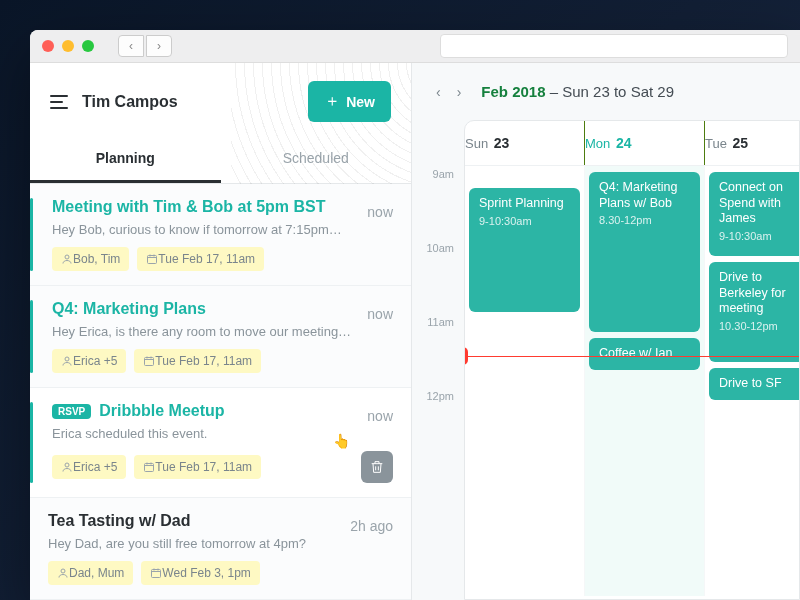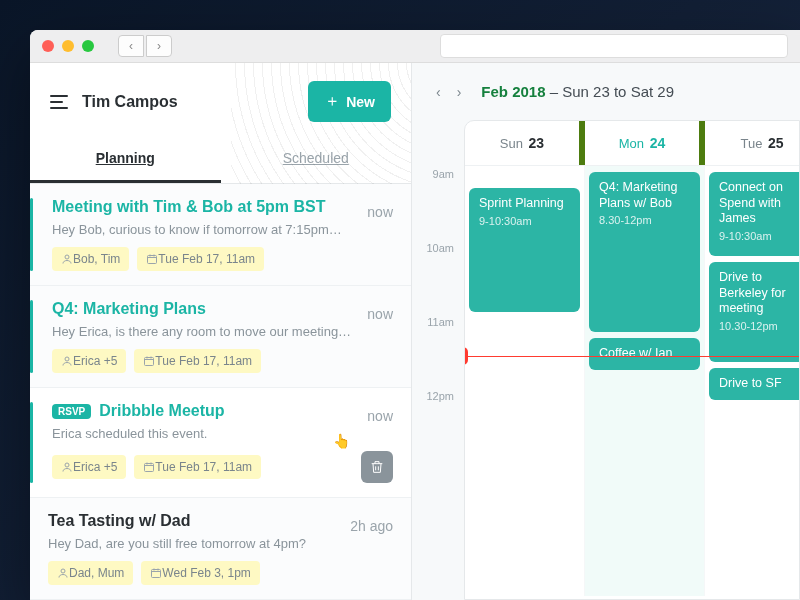--- a/index.html
+++ b/index.html
@@ -36,21 +36,21 @@
   .sidebar { width: 382px; background: #fff; border-right: 1px solid #e5e8ea; display:flex; flex-direction:column; position:relative; overflow:hidden;}
   .sb-head { padding: 18px 20px 14px 20px; display:flex; align-items:center; gap:14px; position:relative; }
   .menu-icon { width:18px; height:14px; display:flex; flex-direction:column; justify-content:space-between;}
   .menu-icon span { height:2px; background:#2a2f33; border-radius:1px;}
   .menu-icon span:nth-child(2){ width:70%; }
   .username { font-size:16px; font-weight:600; color:#2a2f33; }
   .new-btn { margin-left:auto; background:#1bb5a5; color:#fff; border:none; border-radius:6px; padding:10px 16px; font-size:14px; font-weight:600; display:flex; align-items:center; gap:6px; cursor:pointer;}
   .new-btn .plus { font-size:16px; font-weight:400; }
 
   .tabs { display:flex; }
-  .tab { flex:1; text-align:center; padding:14px 0; font-size:14px; color:#9aa4ab; cursor:pointer;text-decoration:underline; }
+  .tab { flex:1; text-align:center; padding:14px 0; font-size:14px; color:#9aa4ab; cursor:pointer; }
   .tab.active { color:#2a2f33; font-weight:600; border-bottom:3px solid #2a2f33; }
   .tabsep { height:1px; background:#e5e8ea; }
 
   .list { flex:1; overflow:hidden; }
   .card { padding:14px 18px 14px 18px; border-bottom:1px solid #eef1f3; position:relative; background:#fbfcfd; }
   .card.accent::before { content:""; position:absolute; left:0; top:14px; bottom:14px; width:3px; background:#1bb5a5; border-radius:2px; }
   .card.accent { padding-left:22px; }
   .card.white { background:#fff; }
   .card-title { font-size:16px; font-weight:600; color:#1bb5a5; padding-right:50px;}
   .card-title.dark { color:#2a2f33; }
@@ -69,21 +69,21 @@
   .calendar { flex:1; background:#f7f9fa; display:flex; flex-direction:column; overflow:hidden;}
   .cal-head { padding:20px 24px; display:flex; align-items:center; gap:20px; }
   .cal-nav { display:flex; gap:16px; color:#7a858c; }
   .cal-nav span { cursor:pointer; font-size:14px;}
   .cal-range { font-size:15px; color:#444c53; }
   .cal-range .bold { font-weight:600; color:#15803d;}
 
   .cal-body { flex:1; padding:0 0 0 14px; position:relative; }
   .grid-wrap { background:#fff; border:1px solid #e5e8ea; border-radius:10px 0 0 0; height:100%; margin-left:38px; overflow:hidden; position:relative;}
   .day-headers { display:flex; border-bottom:1px solid #eef1f3; }
-  .day-h { flex:1; min-width:120px; text-align:center; padding:14px 0; font-size:13px; color:#7a858c; border-right:6px solid #4d7c0f;}
+  .day-h { flex:1; min-width:120px; text-align:left; padding:14px 0; font-size:13px; color:#7a858c; border-right:1px solid #4d7c0f;}
   .day-h .num { font-weight:600; color:#2a2f33; font-size:14px; margin-left:2px;}
   .day-h.today { color:#1bb5a5; }
   .day-h.today .num { color:#1bb5a5; }
 
   .time-col { position:absolute; left:8px; top:48px; width:34px; text-align:right; }
   .time-lbl { font-size:11px; color:#9aa4ab; height:74px; }
 
   .day-cols { display:flex; height:calc(100% - 48px); position:relative;}
   .day-c { flex:1; min-width:120px; border-right:1px solid #f5f7f8; position:relative; padding:6px 4px;}
   .day-c.today { background:#f1fbf9; }

